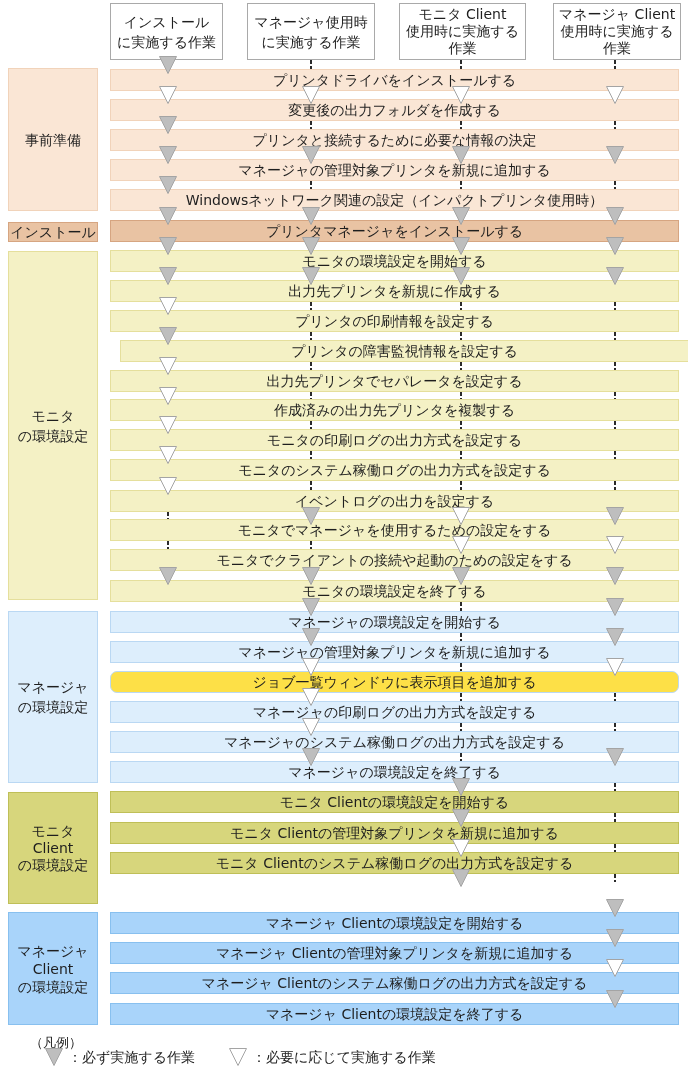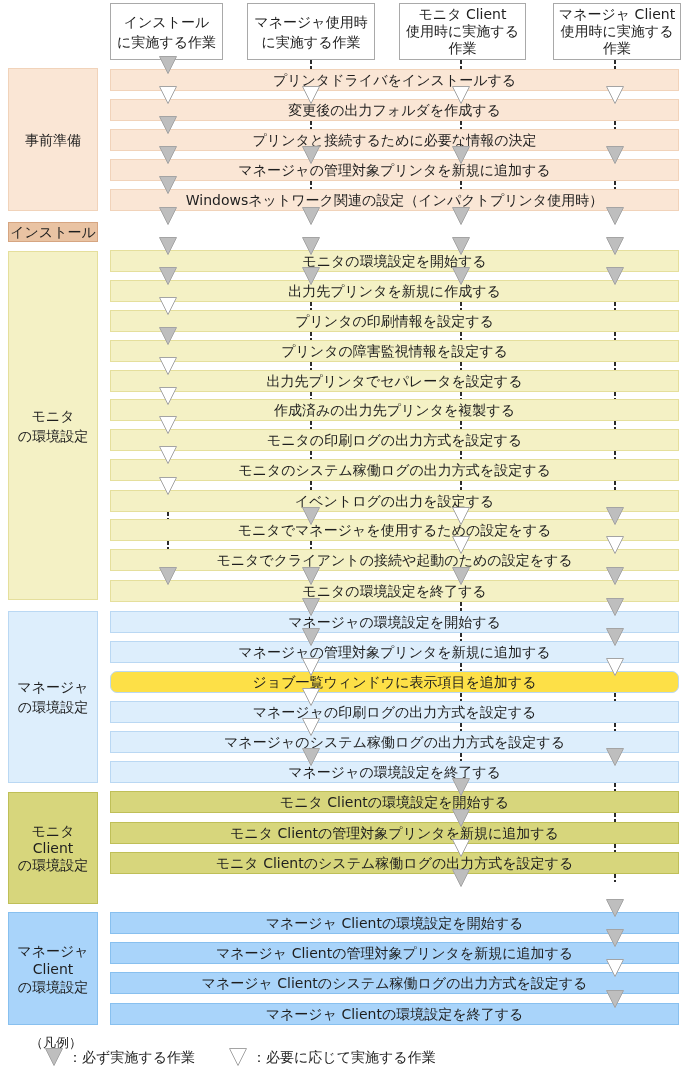--- a/index.html
+++ b/index.html
@@ -93,25 +93,26 @@
     <span>Client</span>
     <span>の環境設定</span>
   </div>
 
   <div class="row" style="top: 69px; background: rgb(250, 230, 213); border-color: rgb(241, 211, 186);">プリンタドライバをインストールする</div>
   <div class="row" style="top: 99px; background: rgb(250, 230, 213); border-color: rgb(241, 211, 186);">変更後の出力フォルダを作成する</div>
   <div class="row" style="top: 129px; background: rgb(250, 230, 213); border-color: rgb(241, 211, 186);">プリンタと接続するために必要な情報の決定</div>
   <div class="row" style="top: 159px; background: rgb(250, 230, 213); border-color: rgb(241, 211, 186);">マネージャの管理対象プリンタを新規に追加する</div>
   <div class="row" style="top: 189px; background: rgb(250, 230, 213); border-color: rgb(241, 211, 186);">Windowsネットワーク関連の設定（インパクトプリンタ使用時）</div>
 
+  <div class="row" style="top: 220px; background: rgb(233, 195, 163); border-color: rgb(214, 165, 129);">プリンタマネージャをインストールする</div>
 
   <div class="row" style="top: 250px; background: rgb(244, 241, 197); border-color: rgb(229, 223, 156);">モニタの環境設定を開始する</div>
   <div class="row" style="top: 280px; background: rgb(244, 241, 197); border-color: rgb(229, 223, 156);">出力先プリンタを新規に作成する</div>
   <div class="row" style="top: 310px; background: rgb(244, 241, 197); border-color: rgb(229, 223, 156);">プリンタの印刷情報を設定する</div>
-  <div class="row" style="top: 340px; background: rgb(244, 241, 197); border-color: rgb(229, 223, 156);">プリンタの障害監視情報を設定する</div>
+  <div class="row" style="top: 340px; background: rgb(244, 241, 197); border-color: rgb(229, 223, 156); margin-left: 10px;">プリンタの障害監視情報を設定する</div>
   <div class="row" style="top: 370px; background: rgb(244, 241, 197); border-color: rgb(229, 223, 156);">出力先プリンタでセパレータを設定する</div>
   <div class="row" style="top: 399px; background: rgb(244, 241, 197); border-color: rgb(229, 223, 156);">作成済みの出力先プリンタを複製する</div>
   <div class="row" style="top: 429px; background: rgb(244, 241, 197); border-color: rgb(229, 223, 156);">モニタの印刷ログの出力方式を設定する</div>
   <div class="row" style="top: 459px; background: rgb(244, 241, 197); border-color: rgb(229, 223, 156);">モニタのシステム稼働ログの出力方式を設定する</div>
   <div class="row" style="top: 490px; background: rgb(244, 241, 197); border-color: rgb(229, 223, 156);">イベントログの出力を設定する</div>
   <div class="row" style="top: 519px; background: rgb(244, 241, 197); border-color: rgb(229, 223, 156);">モニタでマネージャを使用するための設定をする</div>
   <div class="row" style="top: 549px; background: rgb(244, 241, 197); border-color: rgb(229, 223, 156);">モニタでクライアントの接続や起動のための設定をする</div>
   <div class="row" style="top: 580px; background: rgb(244, 241, 197); border-color: rgb(229, 223, 156);">モニタの環境設定を終了する</div>
 
   <div class="row" style="top: 611px; background: rgb(221, 238, 252); border-color: rgb(186, 216, 243);">マネージャの環境設定を開始する</div>

